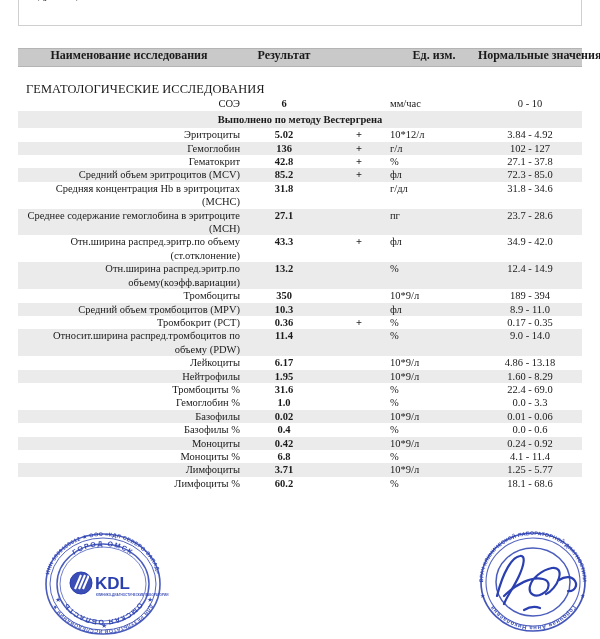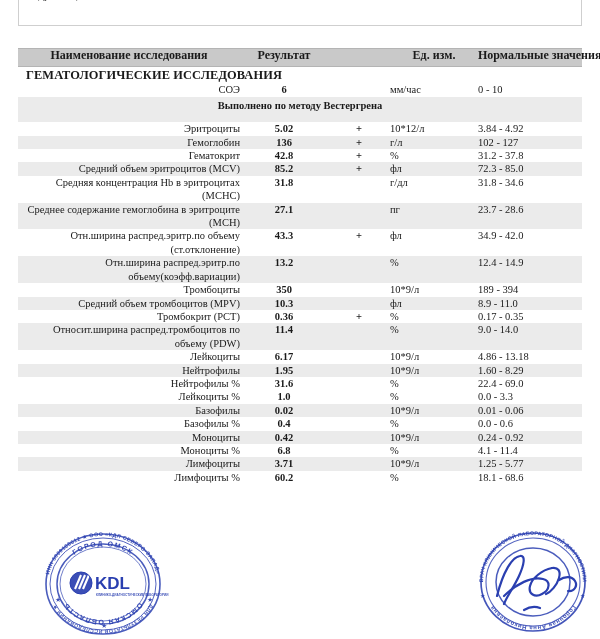--- a/index.html
+++ b/index.html
@@ -77,37 +77,37 @@
   col.col-result { width:  88px; }
   col.col-flag   { width:  62px; }
   col.col-unit   { width:  88px; }
   col.col-norm   { width: 104px; }
 
   tbody td { padding-top: 2px; padding-bottom: 2px; }
   td.c-name   { text-align: right; padding-left: 6px; }
   td.c-result { text-align: center; font-weight: bold; }
   td.c-flag   { text-align: center; font-weight: bold; }
   td.c-unit   { text-align: left; }
-  td.c-norm   { text-align: left; }
+  td.c-norm   { text-align: center; }
 
   tr.shaded td { background: #ebebeb; }
 
   tr.section-row td {
-    font-weight: bold;
+    font-weight: normal;
     font-size: 12.4px;
     letter-spacing: 0.1px;
-    padding-top: 2px;
+    padding-top: 16px;
     padding-bottom: 1px;
     padding-left: 8px;
   }
   tr.note-row td {
     font-weight: bold;
     text-align: center;
     padding-top: 2px;
-    padding-bottom: 10px;
+    padding-bottom: 2px;
   }
 
   
   .stamp {
     position: absolute;
     color: #2a3fb0;
   }
   .stamp svg { display: block; overflow: visible; }
 
   #stamp-lab   { left: 8px;  top: 528px; width: 190px; height: 111px; }
@@ -165,21 +165,21 @@
         <td class="c-result">136</td>
         <td class="c-flag">+</td>
         <td class="c-unit">г/л</td>
         <td class="c-norm">102 - 127</td>
       </tr>
       <tr>
         <td class="c-name">Гематокрит</td>
         <td class="c-result">42.8</td>
         <td class="c-flag">+</td>
         <td class="c-unit">%</td>
-        <td class="c-norm">31.2 - 37.8</td>
+        <td class="c-norm">27.1 - 37.8</td>
       </tr>
       <tr class="shaded">
         <td class="c-name">Средний объем эритроцитов (MCV)</td>
         <td class="c-result">85.2</td>
         <td class="c-flag">+</td>
         <td class="c-unit">фл</td>
         <td class="c-norm">72.3 - 85.0</td>
       </tr>
       <tr>
         <td class="c-name">Средняя концентрация Hb в эритроцитах (MCHC)</td>
@@ -245,28 +245,28 @@
         <td class="c-norm">4.86 - 13.18</td>
       </tr>
       <tr class="shaded">
         <td class="c-name">Нейтрофилы</td>
         <td class="c-result">1.95</td>
         <td class="c-flag"></td>
         <td class="c-unit">10*9/л</td>
         <td class="c-norm">1.60 - 8.29</td>
       </tr>
       <tr>
-        <td class="c-name">Нейтрофилы %</td>
+        <td class="c-name">Тромбоциты %</td>
         <td class="c-result">31.6</td>
         <td class="c-flag"></td>
         <td class="c-unit">%</td>
         <td class="c-norm">22.4 - 69.0</td>
       </tr>
       <tr>
-        <td class="c-name">Лейкоциты %</td>
+        <td class="c-name">Гемоглобин %</td>
         <td class="c-result">1.0</td>
         <td class="c-flag"></td>
         <td class="c-unit">%</td>
         <td class="c-norm">0.0 - 3.3</td>
       </tr>
       <tr class="shaded">
         <td class="c-name">Базофилы</td>
         <td class="c-result">0.02</td>
         <td class="c-flag"></td>
         <td class="c-unit">10*9/л</td>

